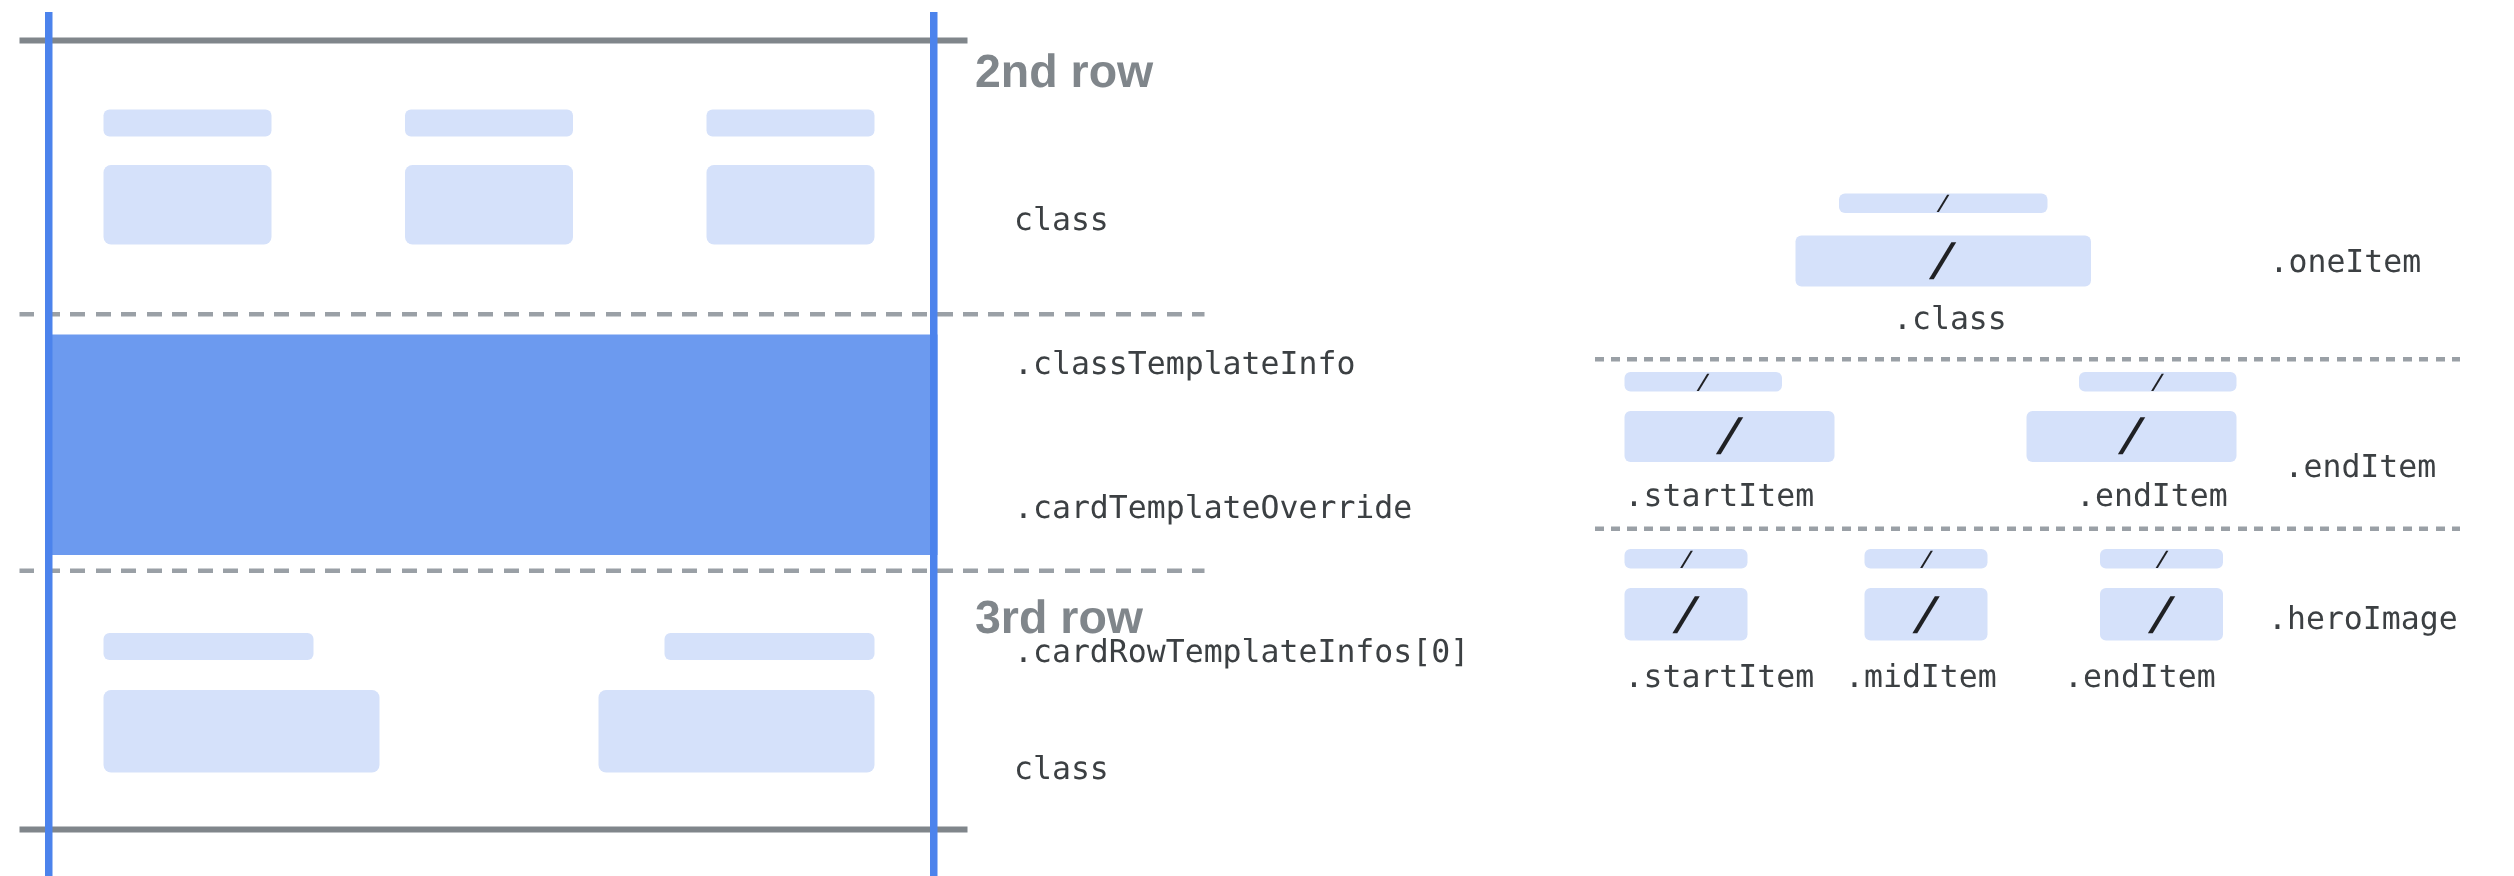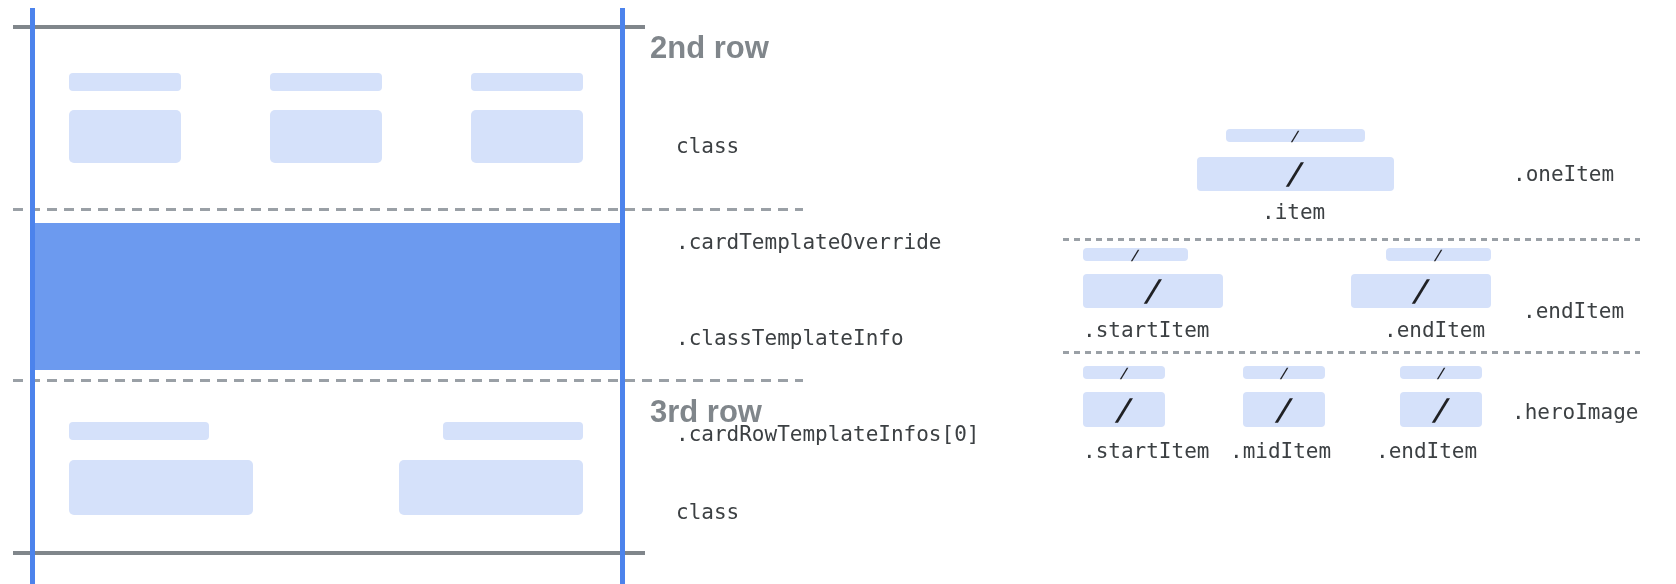--- a/index.html
+++ b/index.html
@@ -55,43 +55,43 @@
   <div class="ph" style="left:471px;top:110px;width:112px;height:53px"></div>
 
   <div class="ph sm" style="left:69px;top:422px;width:140px;height:18px"></div>
   <div class="ph" style="left:69px;top:460px;width:184px;height:55px"></div>
   <div class="ph sm" style="left:443px;top:422px;width:140px;height:18px"></div>
   <div class="ph" style="left:399px;top:460px;width:184px;height:55px"></div>
 
   <div class="heading" style="left:650px;top:30px">2nd row</div>
   <div class="code" style="left:650px;top:66px">
     <div>class</div>
+    <div>.classTemplateInfo</div>
     <div>.cardTemplateOverride</div>
-    <div>.classTemplateInfo</div>
     <div>.cardRowTemplateInfos[0]</div>
   </div>
 
   <div class="code" style="left:650px;top:258px;line-height:31px">
   </div>
 
   <div class="heading" style="left:650px;top:394px">3rd row</div>
   <div class="code" style="left:650px;top:432px">
     <div>class</div>
     
     
     
   </div>
 
   <div class="bar" style="left:1226px;top:129px;width:139px;height:13px">
     <span class="slash slash-sm">/</span>
   </div>
   <div class="bar" style="left:1197px;top:157px;width:197px;height:34px">
     <span class="slash slash-lg">/</span>
   </div>
-  <div class="codelabel" style="left:1262px;top:202px">.item</div>
+  <div class="codelabel" style="left:1262px;top:202px">.class</div>
   <div class="codelabel" style="left:1513px;top:164px">.oneItem</div>
 
   <div class="dashline fine" style="left:1063px;top:238px;width:577px"></div>
 
   <div class="bar" style="left:1083px;top:248px;width:105px;height:13px">
     <span class="slash slash-sm">/</span>
   </div>
   <div class="bar" style="left:1083px;top:274px;width:140px;height:34px">
     <span class="slash slash-lg">/</span>
   </div>

